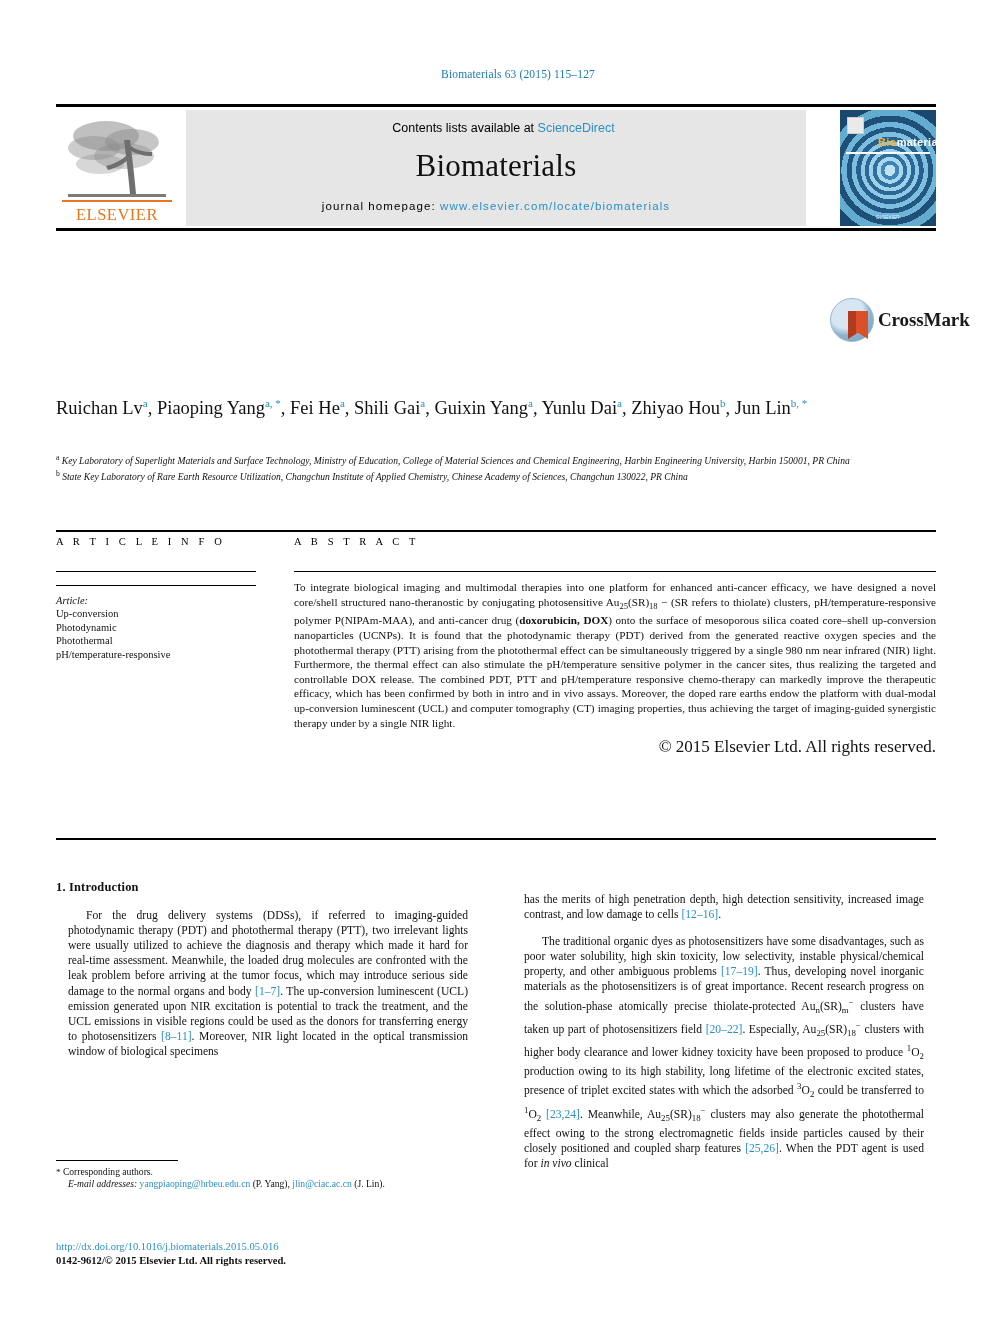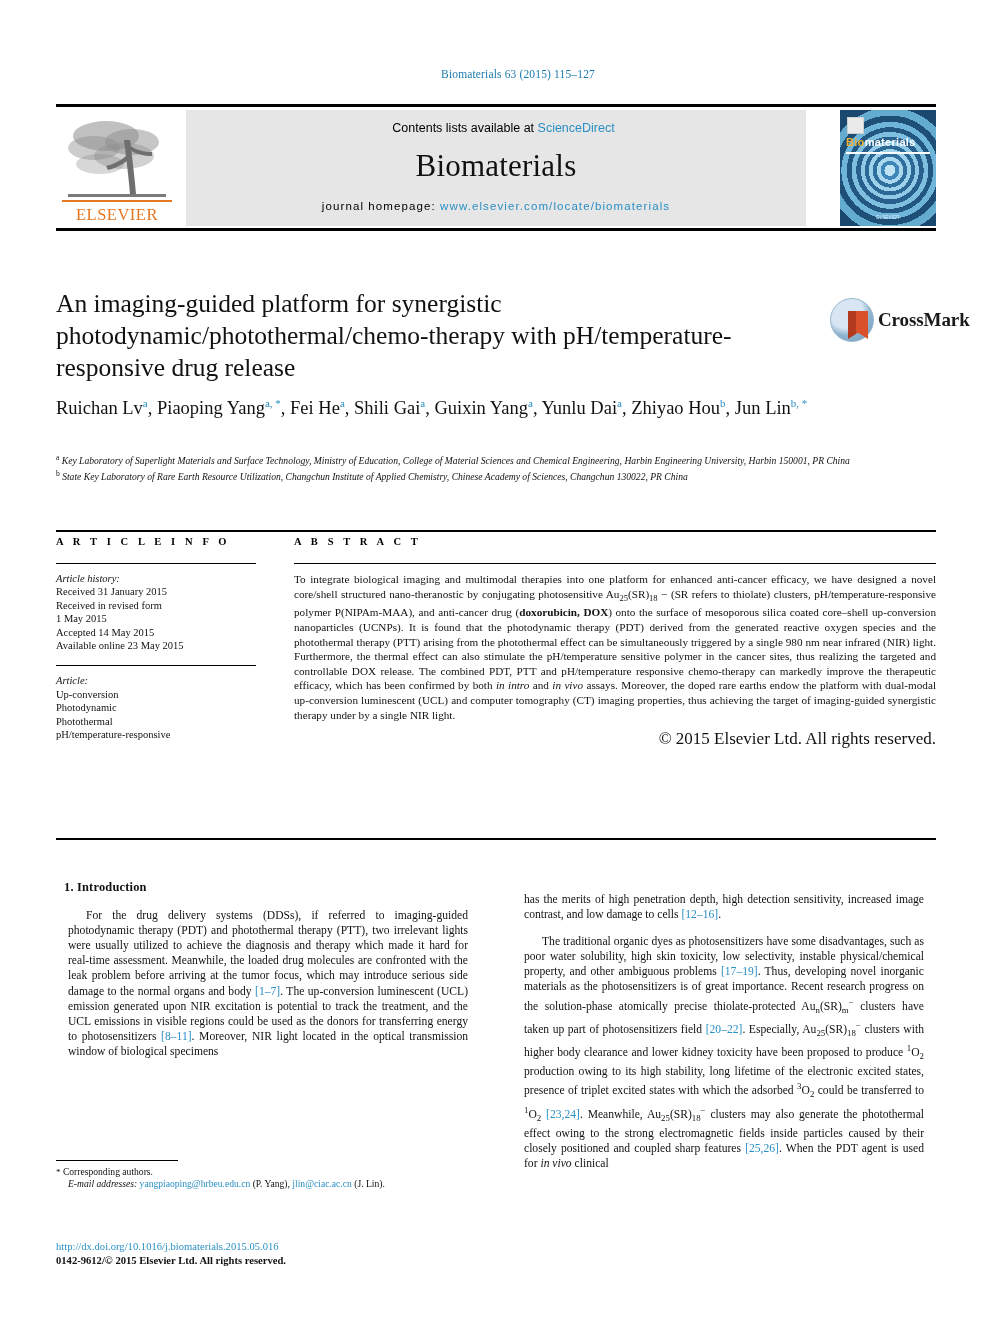--- a/index.html
+++ b/index.html
@@ -138,21 +138,21 @@
         #64abd0 70% 80%, #1a486e 80% 100%);
   }
   .cover .cover-title {
     position: absolute;
     left: 6px; top: 26px;
     font-family: "Liberation Sans", sans-serif;
     font-size: 11px;
     font-weight: bold;
     letter-spacing: .3px;
   }
-  .cover .cover-title .bio { color: #f2b134; }
+  .cover .cover-title .bio { color: #f2b134; margin-left: 32px; }
   .cover .cover-title .rest { color: #ffffff; }
   .cover .cover-underline {
     position: absolute;
     left: 6px; right: 6px;
     top: 42px;
     height: 2px;
     background: #ffffff;
   }
   .cover .cover-badge {
     position: absolute;
@@ -278,24 +278,24 @@
   }
   .col-abstract {
     position: absolute;
     left: 238px; top: 0;
     width: 642px;
   }
 
   .sec-heading {
     font-family: "Liberation Serif", serif;
     font-size: 10.5px;
-    font-weight: bold;
+    font-weight: normal;
     letter-spacing: 3.6px;
     color: #000;
-    margin-bottom: 16px;
+    margin-bottom: 24px;
   }
   .hr-thin {
     height: 1px;
     background: #000;
     margin-bottom: 8px;
   }
 
   .info-group {
     font-family: "Liberation Serif", serif;
     font-size: 10.5px;
@@ -312,21 +312,21 @@
   }
 
   .abstract-text {
     font-family: "Liberation Serif", serif;
     font-size: 11.2px;
     line-height: 14.6px;
     text-align: justify;
     color: #111;
   }
   .abstract-text .b { font-weight: bold; }
-  .abstract-text .i { font-style: italic; }
+  .abstract-text .i { }
   .abstract-copy {
     margin-top: 7px;
     text-align: right;
     font-family: "Liberation Serif", serif;
     font-size: 17px;
     color: #111;
   }
   sub, sup { font-size: 76%; }
 
   
@@ -336,21 +336,21 @@
     width: 424px;
     font-family: "Liberation Serif", serif;
     font-size: 11.6px;
     line-height: 15.1px;
     text-align: justify;
     color: #111;
   }
   .body-left { left: 56px; }
   .body-right { left: 512px; }
   .body-col h2 {
-    margin: 0 0 13px 8px;
+    margin: 0 0 13px 0;
     font-size: 12.4px;
     font-weight: bold;
     letter-spacing: .2px;
   }
   .body-col p { margin: 12px; text-indent: 18px; }
   .body-col p.noindent { text-indent: 0; }
   .ref { color: #2a8fc4; }
   .ital { font-style: italic; }
 
   
@@ -431,23 +431,20 @@
       <div class="cover-inner"></div>
       <div class="cover-badge"></div>
       <div class="cover-title"><span class="bio">Bio</span><span class="rest">materials</span></div>
       <div class="cover-underline"></div>
       <div class="cover-foot">ELSEVIER</div>
     </div>
   </div>
 
   <div class="rule-under-banner"></div>
 
-  <div class="title-block">
-    <h1 class="article-title">An imaging-guided platform for synergistic photodynamic/photothermal/chemo-therapy with pH/temperature-responsive drug release</h1>
-  </div>
 
   <div class="crossmark">
     <div class="cm-circle">
       <div class="cm-book"></div>
     </div>
     <div class="cm-label">CrossMark</div>
   </div>
 
   <div class="authors">
     <span><span>Ruichan Lv</span><sup>a</sup><span>, </span></span><span><span>Piaoping Yang</span><sup>a, *</sup><span>, </span></span><span><span>Fei He</span><sup>a</sup><span>, </span></span><span><span>Shili Gai</span><sup>a</sup><span>, </span></span><span><span>Guixin Yang</span><sup>a</sup><span>, </span></span><span><span>Yunlu Dai</span><sup>a</sup><span>, </span></span><span><span>Zhiyao Hou</span><sup>b</sup><span>, </span></span><span><span>Jun Lin</span><sup>b, *</sup></span>
@@ -459,28 +456,20 @@
   </div>
 
   <div class="band-rule-top"></div>
   <div class="band-rule-bottom"></div>
 
   <div class="band">
 
     <div class="col-info">
       <div class="sec-heading">A R T I C L E   I N F O</div>
       <div class="hr-thin"></div>
-      <div class="info-group">
-        <div class="lead">Article history:</div>
-        <div>Received 31 January 2015</div>
-        <div>Received in revised form</div>
-        <div>1 May 2015</div>
-        <div>Accepted 14 May 2015</div>
-        <div>Available online 23 May 2015</div>
-      </div>
       <div class="info-sep"></div>
       <div class="info-group">
         <div class="lead">Article:</div>
         <div>Up-conversion</div>
         <div>Photodynamic</div>
         <div>Photothermal</div>
         <div>pH/temperature-responsive</div>
       </div>
     </div>
 

